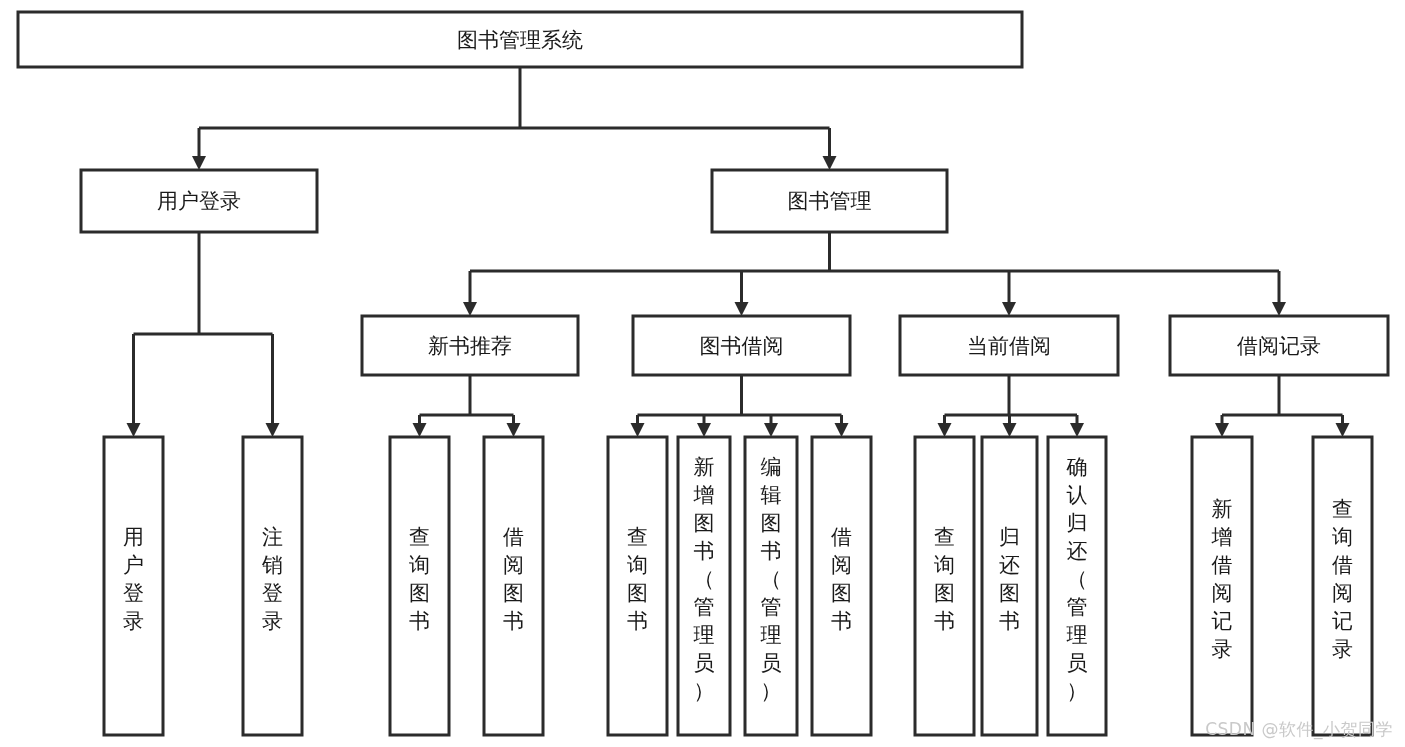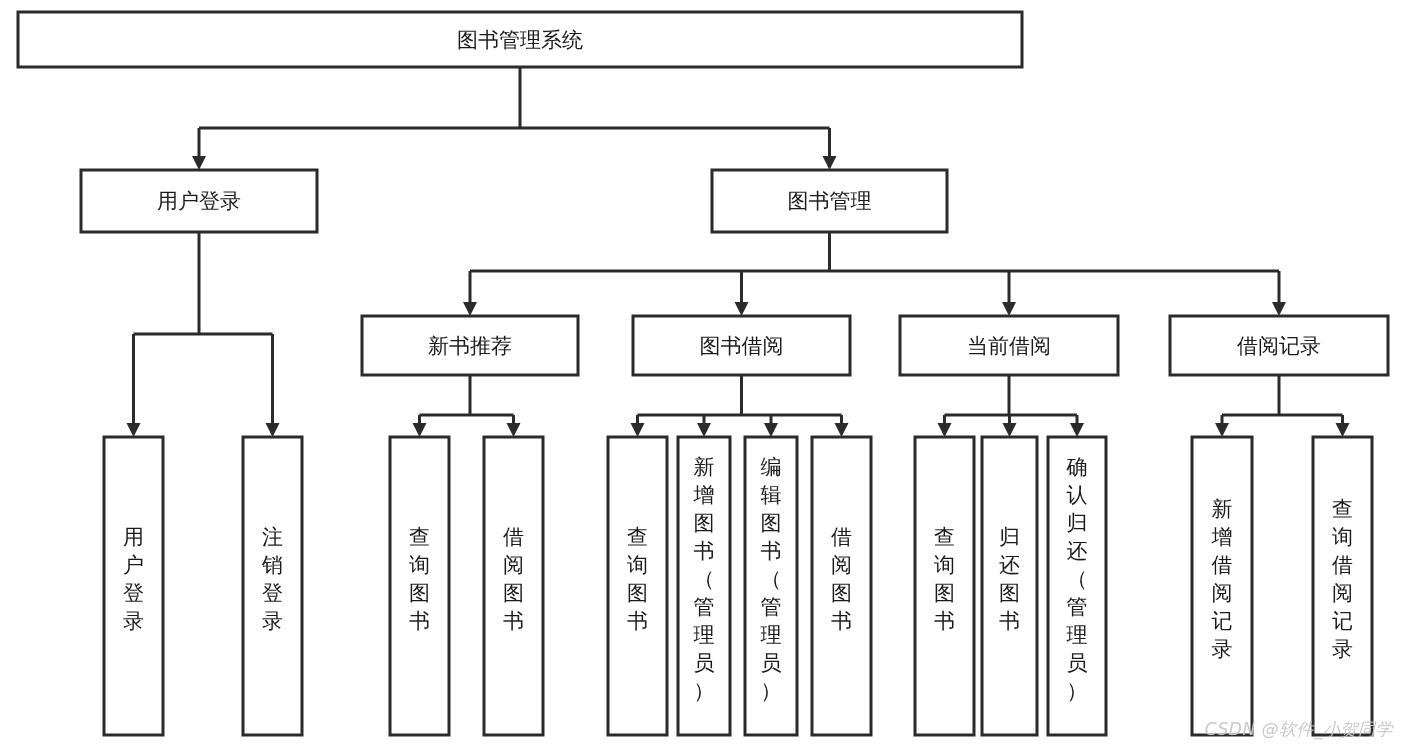--- a/index.html
+++ b/index.html
@@ -17,21 +17,21 @@
     dominant-baseline:middle;
   }
   .leaf-label{
     font-family:"DejaVu Sans","Liberation Sans",sans-serif;
     font-size:21px;fill:#1a1a1a;text-anchor:middle;
   }
   .watermark{
     position:absolute;right:12px;bottom:6px;
     font-family:"DejaVu Sans","Liberation Sans",sans-serif;
     font-size:17px;color:#c9c9c9;letter-spacing:.5px;
-    white-space:nowrap;pointer-events:none;user-select:none;font-style:italic;
+    white-space:nowrap;pointer-events:none;user-select:none;
   }
 </style>
 </head>
 <body>
 
 <svg id="diagram" viewBox="0 0 1405 747" xmlns="http://www.w3.org/2000/svg">
   <defs>
     <marker id="arrow" viewBox="0 0 12 14" refX="6" refY="13" markerWidth="12" markerHeight="14" orient="auto-start-reverse" markerUnits="userSpaceOnUse">
       <path d="M0,0 L12,0 L6,14 Z" class="arrow-head"></path>
     </marker>

